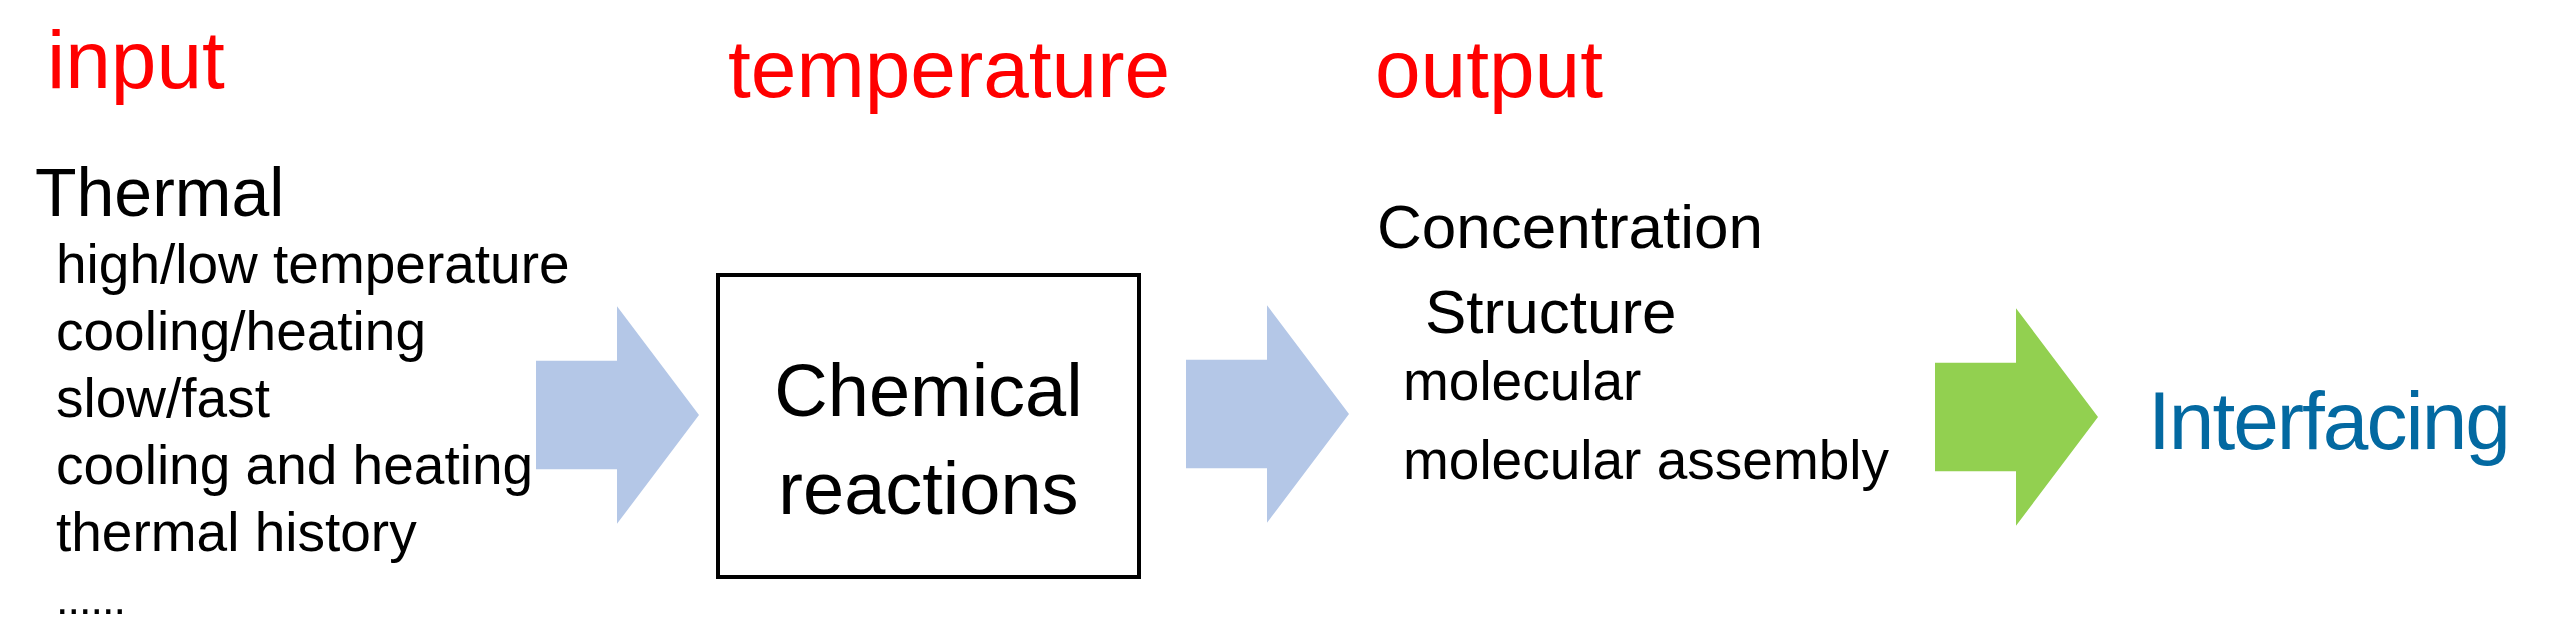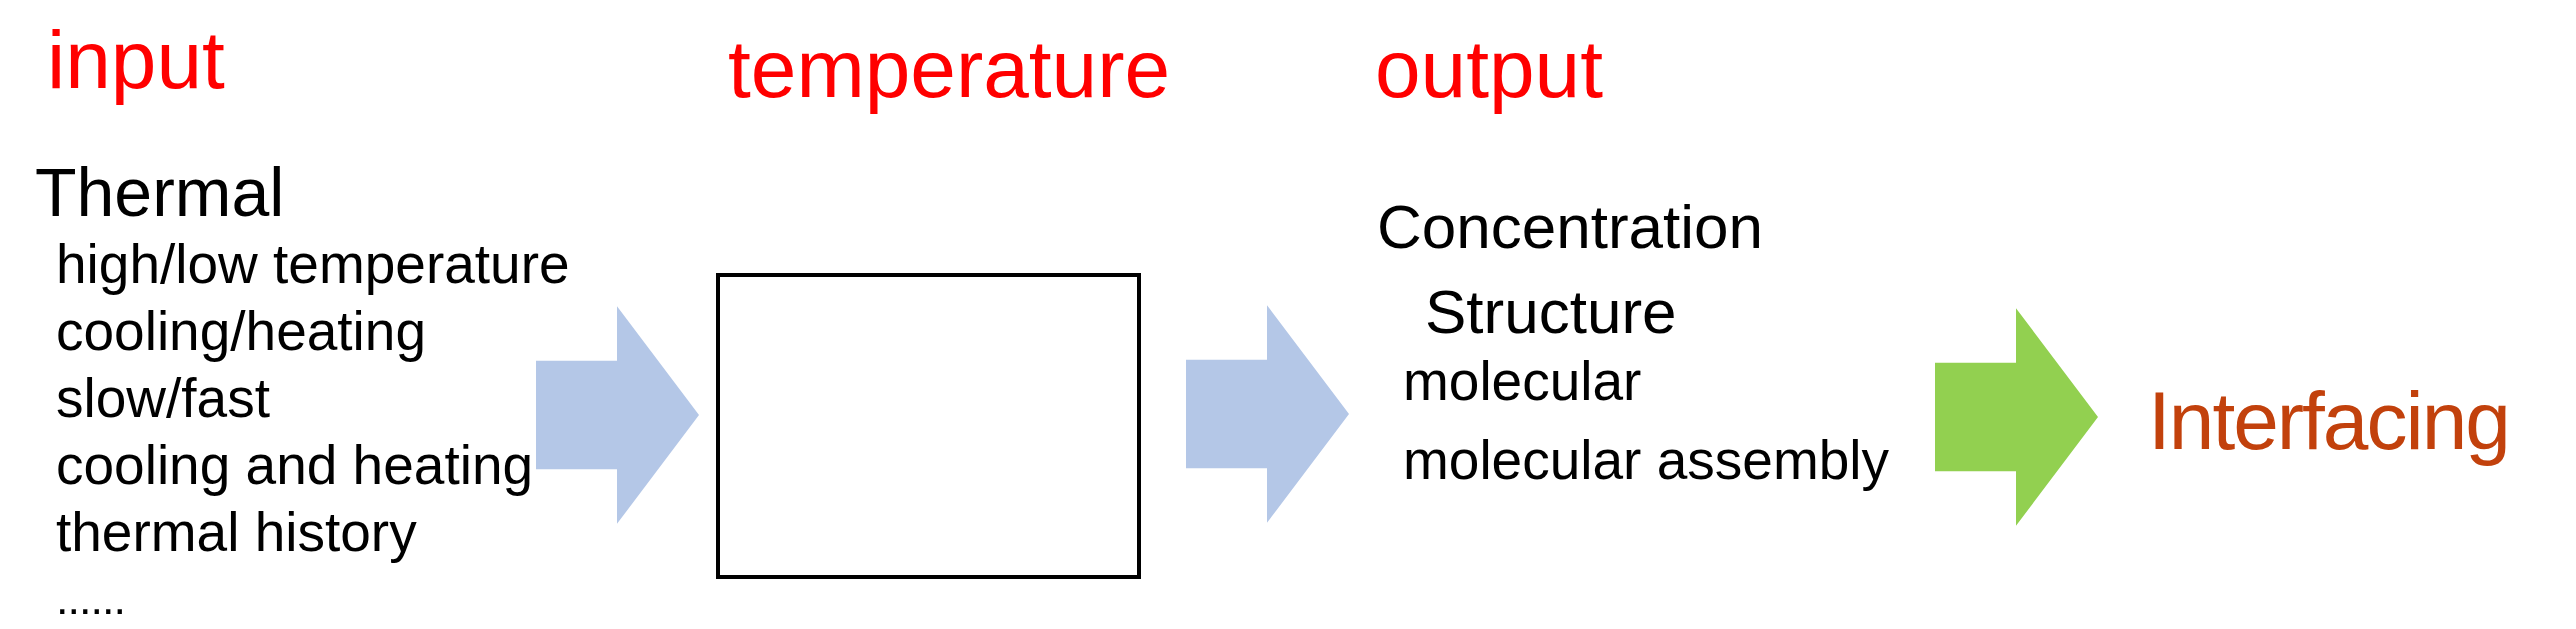--- a/index.html
+++ b/index.html
@@ -60,21 +60,21 @@
 
   #output-heading-1 { left: 1377px; top: 196px; font-size: 62px; line-height: 62px; }
   #output-heading-2 { left: 1377px; top: 281px; font-size: 62px; line-height: 62px; margin-left: 48px; }
   #output-item-1    { left: 1403px; top: 354px; font-size: 55px; line-height: 55px; }
   #output-item-2    { left: 1403px; top: 433px; font-size: 55px; line-height: 55px; }
 
   #interfacing-label {
     left: 2148px; top: 380px;
     font-size: 82px; line-height: 82px;
     letter-spacing: -2px;
-    color: #c2410c;
+    color: #0369a1;
   }
 </style>
 </head>
 <body>
 
 <div id="canvas">
 
   <div class="abs flow-header" id="header-input">input</div>
   <div class="abs flow-header" id="header-processing">temperature</div>
   <div class="abs flow-header" id="header-output">output</div>
@@ -88,20 +88,24 @@
     <div>cooling and heating</div>
     <div>thermal history</div>
   </div>
   <div class="abs" id="input-ellipsis">......</div>
 
   <svg class="flow-arrow" id="flow-arrow-1" viewBox="0 0 167 223">
     <polygon points="0,56 83,56 83,0 167,111.5 83,223 83,167 0,167" fill="#b4c7e7"></polygon>
   </svg>
 
   <div id="processing-box"></div>
+  <div id="processing-box-label">
+    <div>Chemical</div>
+    <div>reactions</div>
+  </div>
 
   <svg class="flow-arrow" id="flow-arrow-2" viewBox="0 0 167 223">
     <polygon points="0,56 83,56 83,0 167,111.5 83,223 83,167 0,167" fill="#b4c7e7"></polygon>
   </svg>
 
   <div class="abs" id="output-heading-1">Concentration</div>
   <div class="abs" id="output-heading-2">Structure</div>
   <div class="abs" id="output-item-1">molecular</div>
   <div class="abs" id="output-item-2">molecular assembly</div>
 

